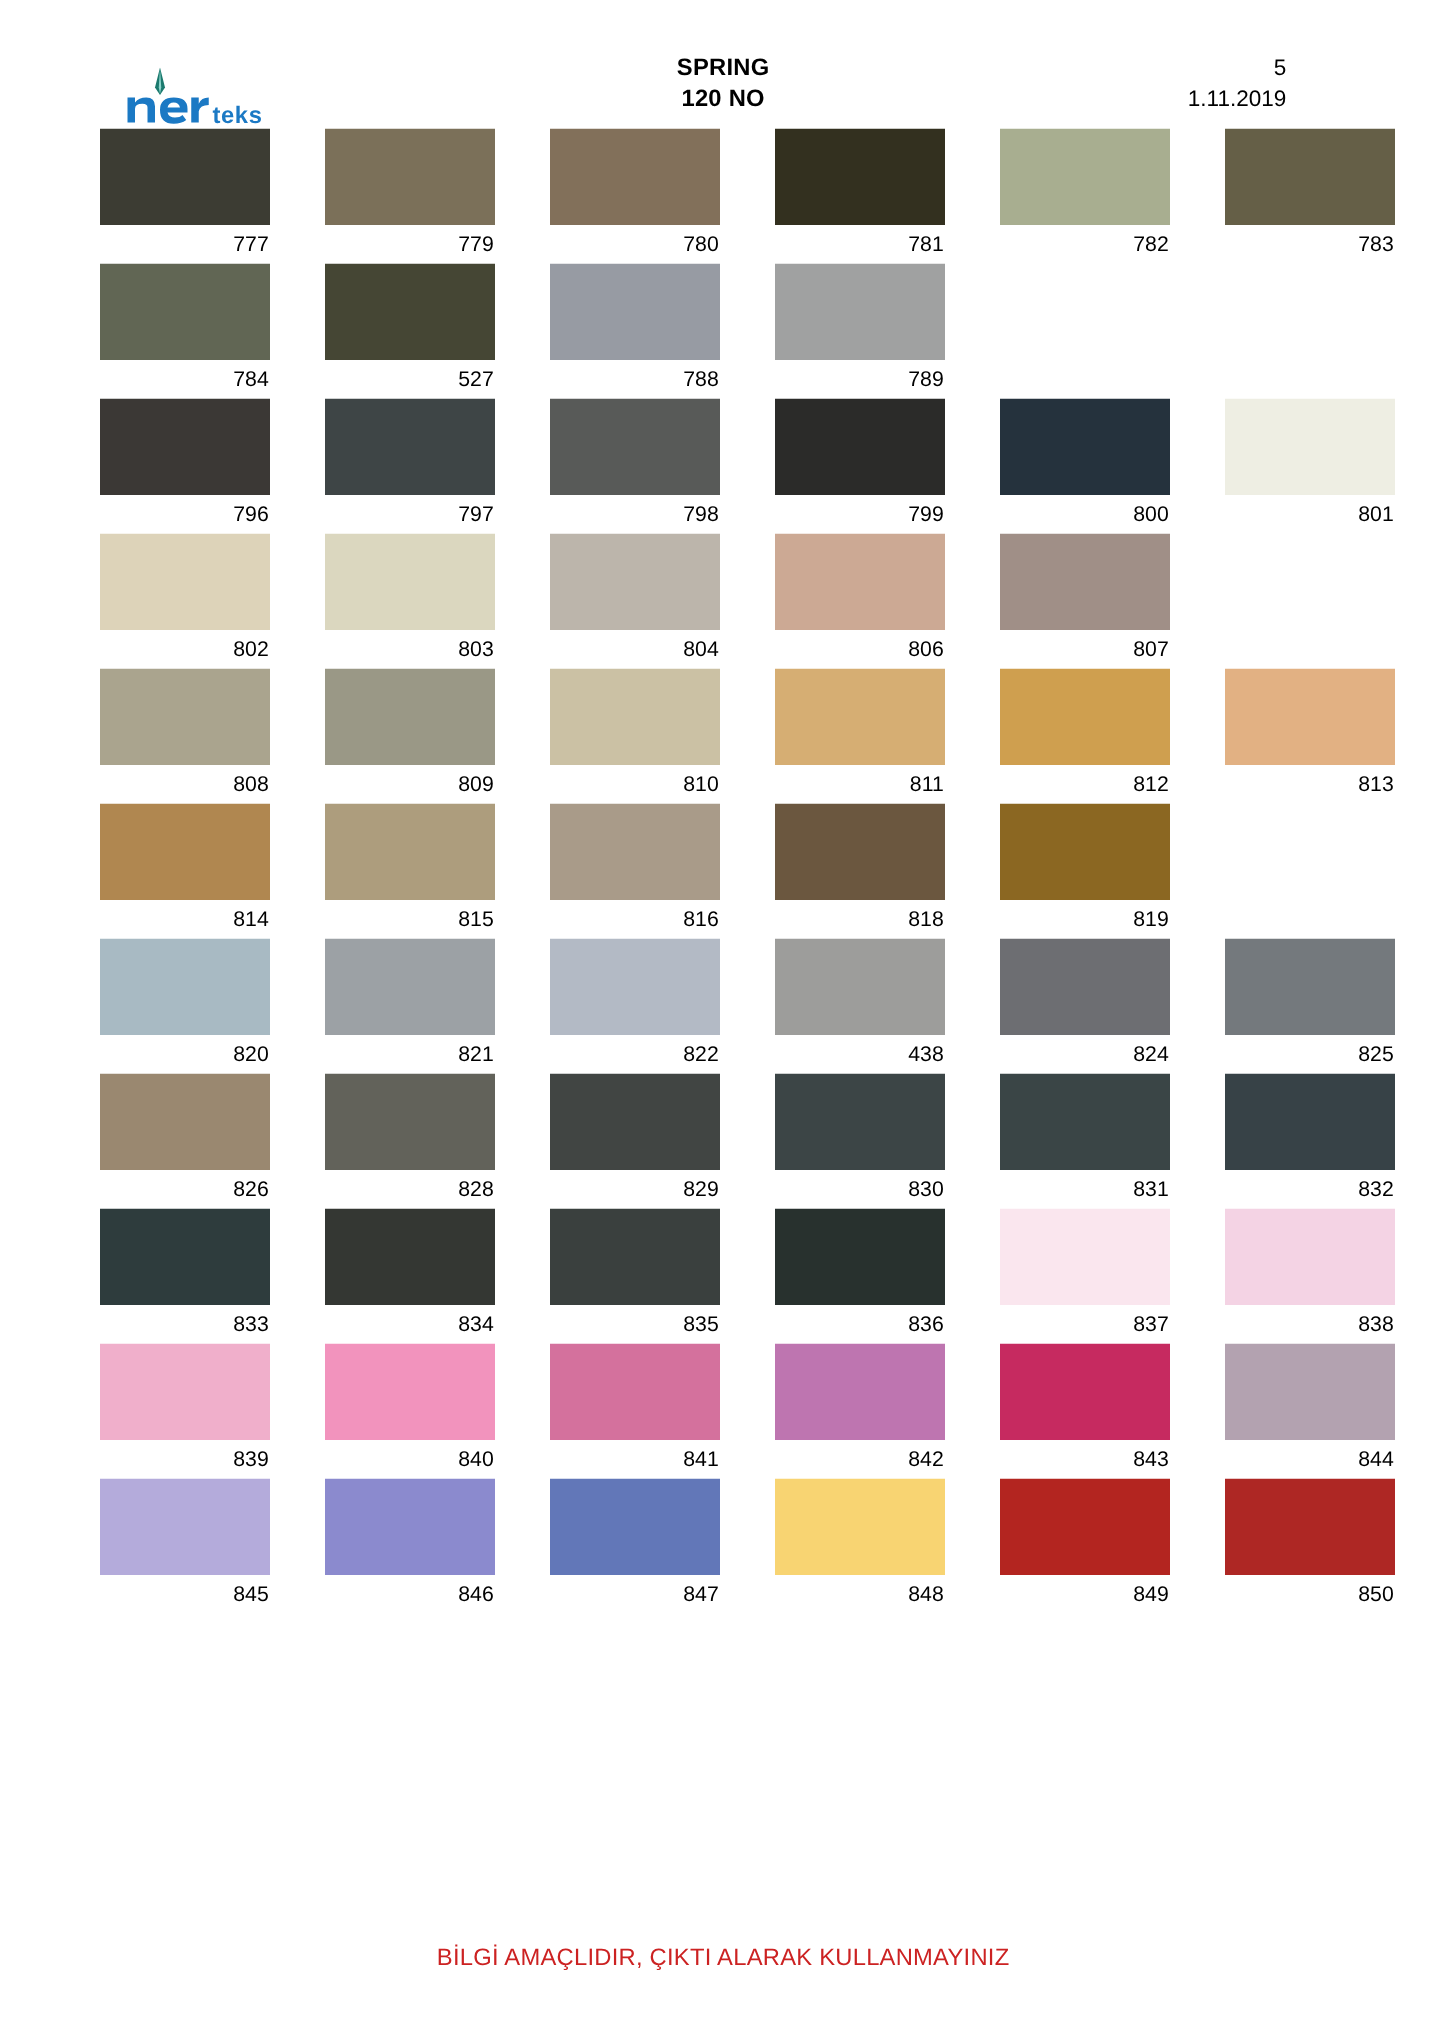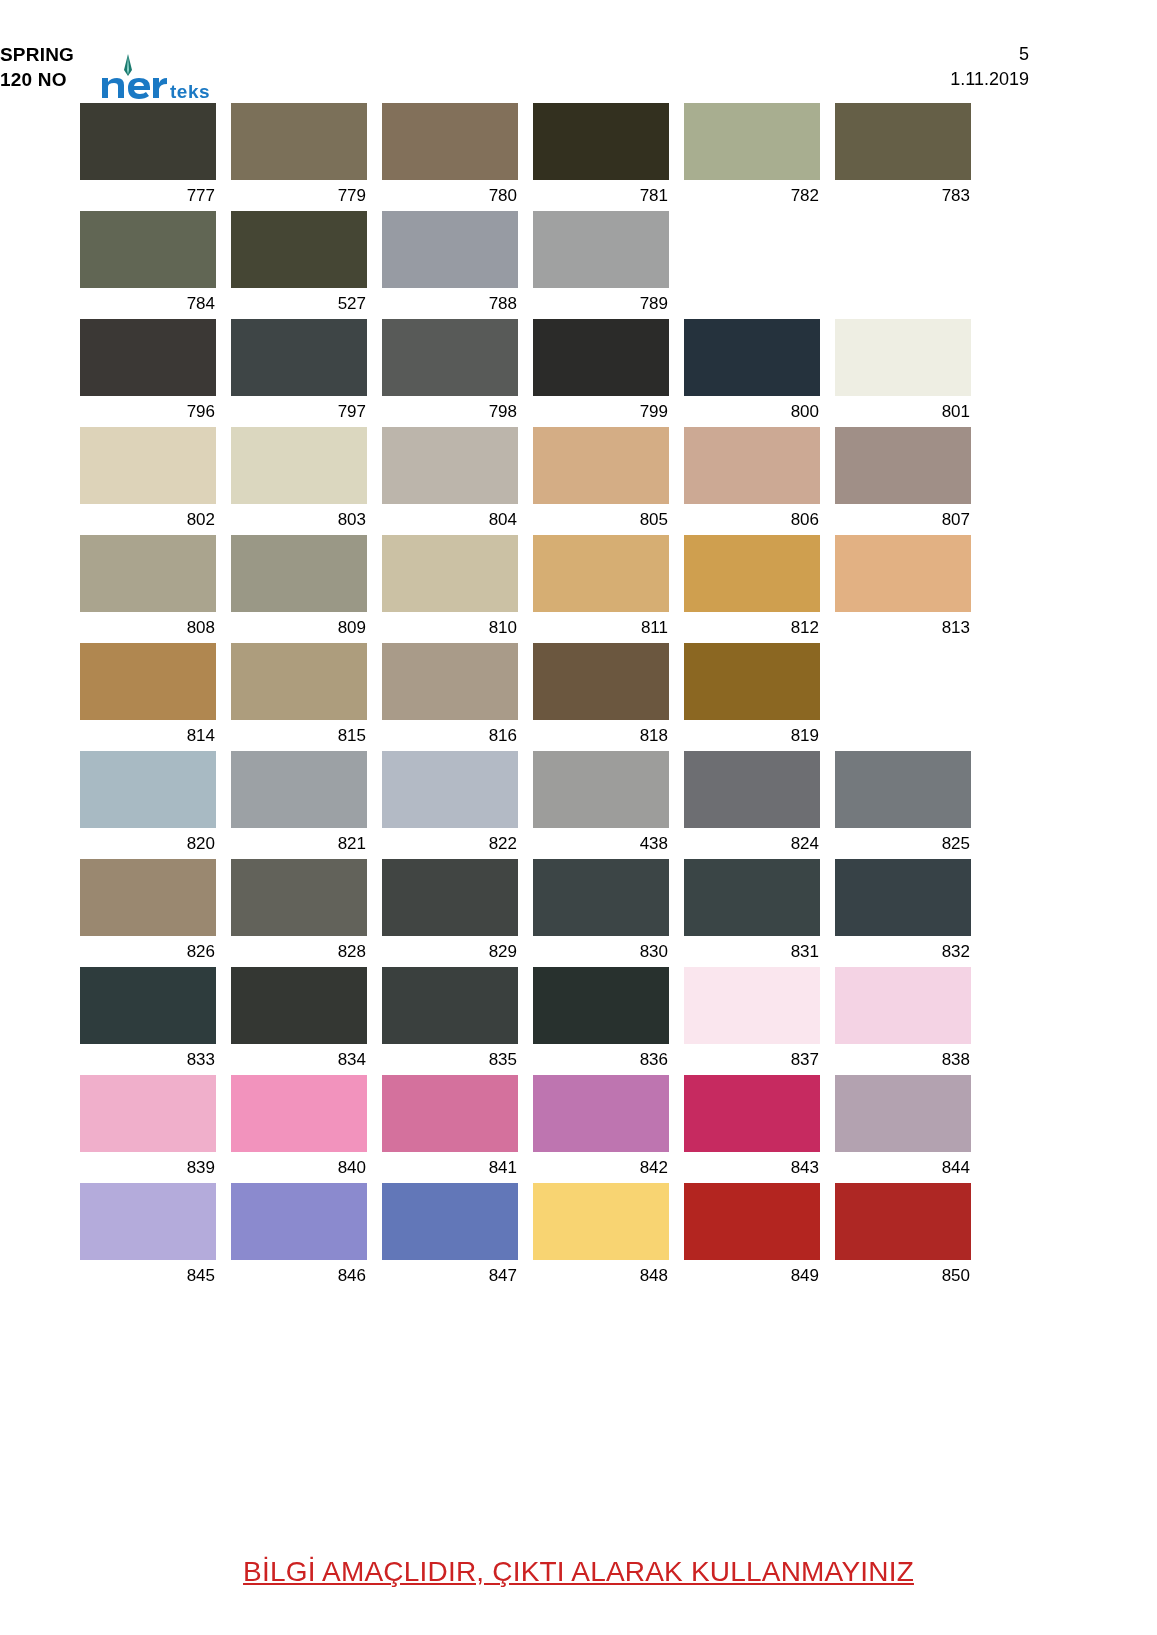--- a/index.html
+++ b/index.html
@@ -30,20 +30,21 @@
     width: 150px;
     height: 52px;
   }
   .logo svg { display: block; }
 
   .title-block {
     position: absolute;
     left: 0;
     right: 0;
     top: 42px;
+    text-align: center;
     pointer-events: none;
   }
   .title-line {
     font-size: 19px;
     font-weight: bold;
     color: #000000;
     line-height: 25px;
     letter-spacing: 0.2px;
   }
 
@@ -61,21 +62,21 @@
 
   
   .grid {
     position: absolute;
     left: 60px;
     top: 103px;
     width: 1005px;
   }
   .row {
     display: flex;
-    gap: 15px;
+    gap: 44px;
     margin-bottom: 0px;
     padding-left: 20px;
   }
   .cell {
     width: 136px;
   }
   .chip {
     width: 136px;
     height: 77px;
     display: block;
@@ -91,25 +92,24 @@
 
   
   .footer {
     position: absolute;
     left: 0;
     right: 0;
     top: 1556px;
     text-align: center;
   }
   .footer-warning {
-    font-size: 28px;
+    font-size: 19px;
     color: #cc2222;
     letter-spacing: 0.2px;
     white-space: nowrap;
-    text-decoration: underline;
   }
 </style>
 </head>
 <body>
 
 <div class="page">
 
   <div class="header">
 
     <div class="logo">
@@ -213,24 +213,20 @@
         </div>
         <div class="cell">
           <div class="chip" style="background-color: rgb(219, 215, 191);"></div>
           <div class="chip-label">803</div>
         </div>
         <div class="cell">
           <div class="chip" style="background-color: rgb(188, 181, 171);"></div>
           <div class="chip-label">804</div>
         </div>
         <div class="cell">
-          <div class="chip" style="background-color: rgb(212, 173, 133);"></div>
-          <div class="chip-label">805</div>
-        </div>
-        <div class="cell">
           <div class="chip" style="background-color: rgb(204, 169, 148);"></div>
           <div class="chip-label">806</div>
         </div>
         <div class="cell">
           <div class="chip" style="background-color: rgb(160, 143, 135);"></div>
           <div class="chip-label">807</div>
         </div>
       </div>
       <div class="row">
         <div class="cell">

